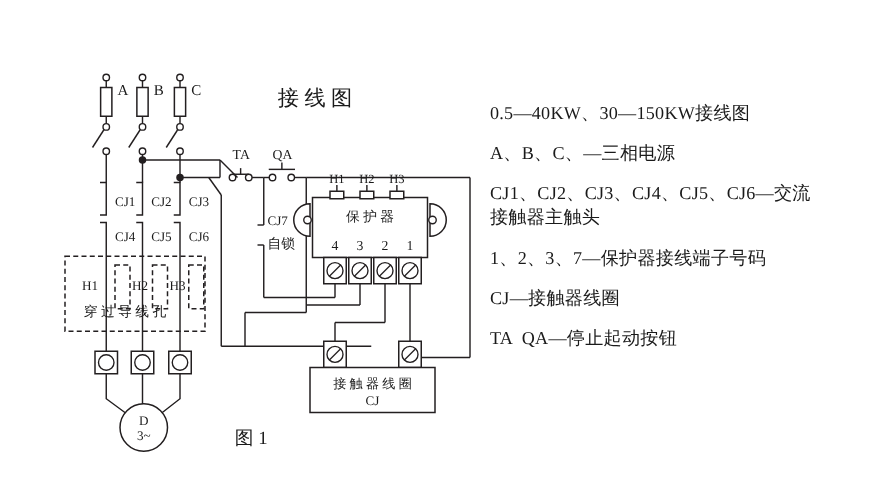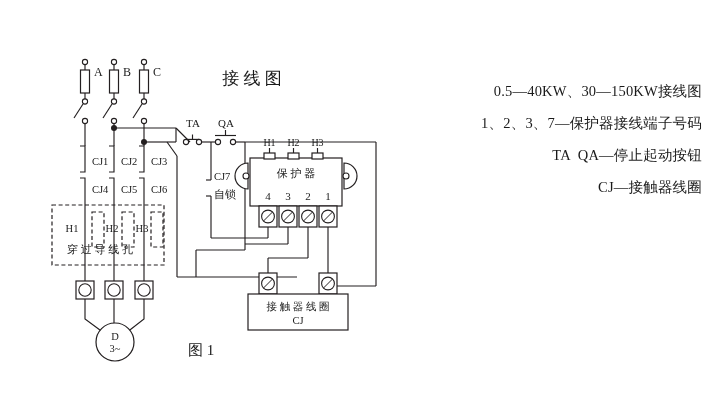--- a/index.html
+++ b/index.html
@@ -21,21 +21,20 @@
     left: 0;
     top: 0;
     width: 710px;
     height: 401px;
   }
   .legend {
     position: absolute;
     left: 392px;
     top: 82px;
     width: 310px;
-    text-align: right;
   }
   .legend-line {
     font-family: "Liberation Serif", "DejaVu Serif", serif;
     font-size: 14.5px;
     color: #1a1a1a;
     line-height: 1.32;
     margin-bottom: 13px;
     white-space: pre-wrap;
     letter-spacing: 0.2px;
   }
@@ -272,18 +271,21 @@
       <text class="dlabel" x="115" y="352" font-size="10.5" text-anchor="middle">3~</text>
     </g>
 
   <text class="dlabel" x="94" y="76" font-size="12">A</text>
       <text class="dlabel" x="123" y="76" font-size="12">B</text>
       <text class="dlabel" x="153" y="76" font-size="12">C</text>
     </svg>
 
   <div class="legend">
     <div class="legend-line">0.5—40KW、30—150KW接线图</div>
+    <div class="legend-line">A、B、C、—三相电源</div>
+    <div class="legend-line">CJ1、CJ2、CJ3、CJ4、CJ5、CJ6—交流
+接触器主触头</div>
     <div class="legend-line">1、2、3、7—保护器接线端子号码</div>
+    <div class="legend-line">CJ—接触器线圈</div>
     <div class="legend-line">TA  QA—停止起动按钮</div>
-    <div class="legend-line">CJ—接触器线圈</div>
   </div>
 
 </div>
 
 </body></html>

